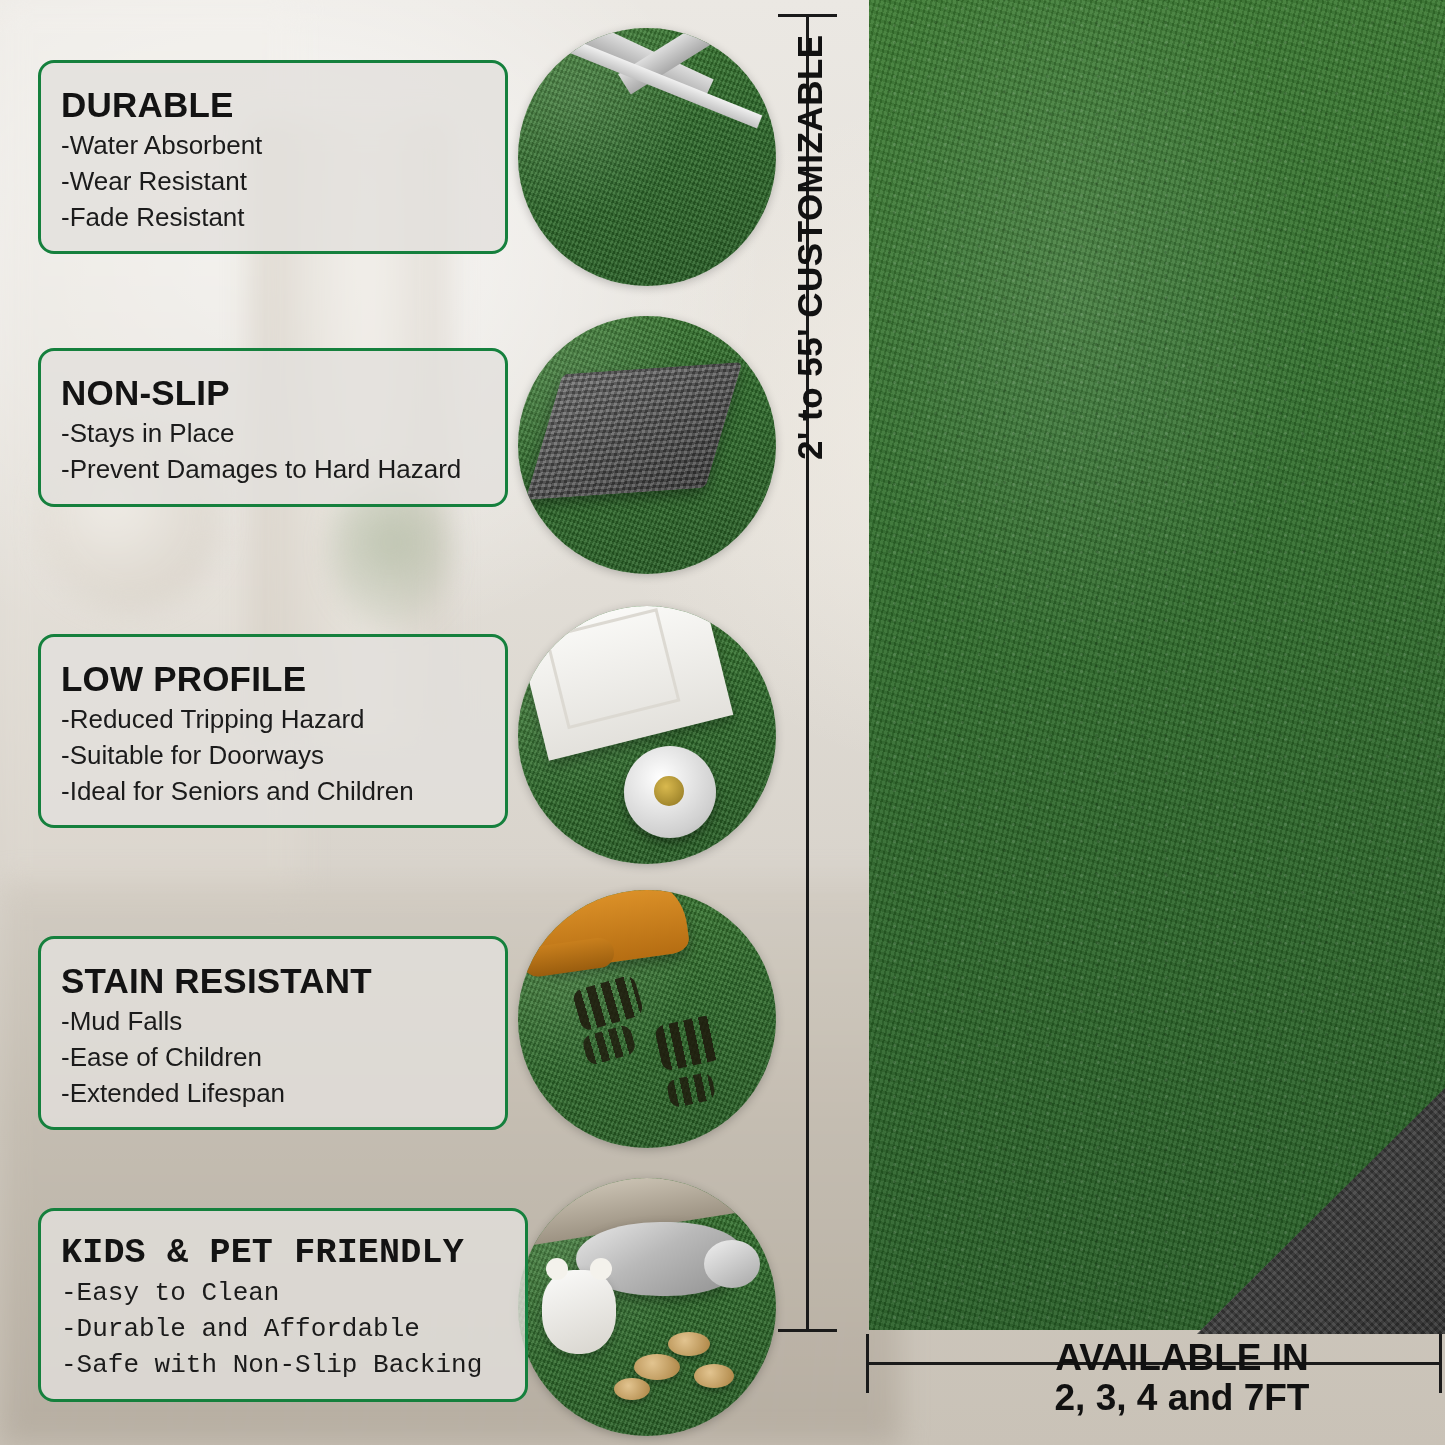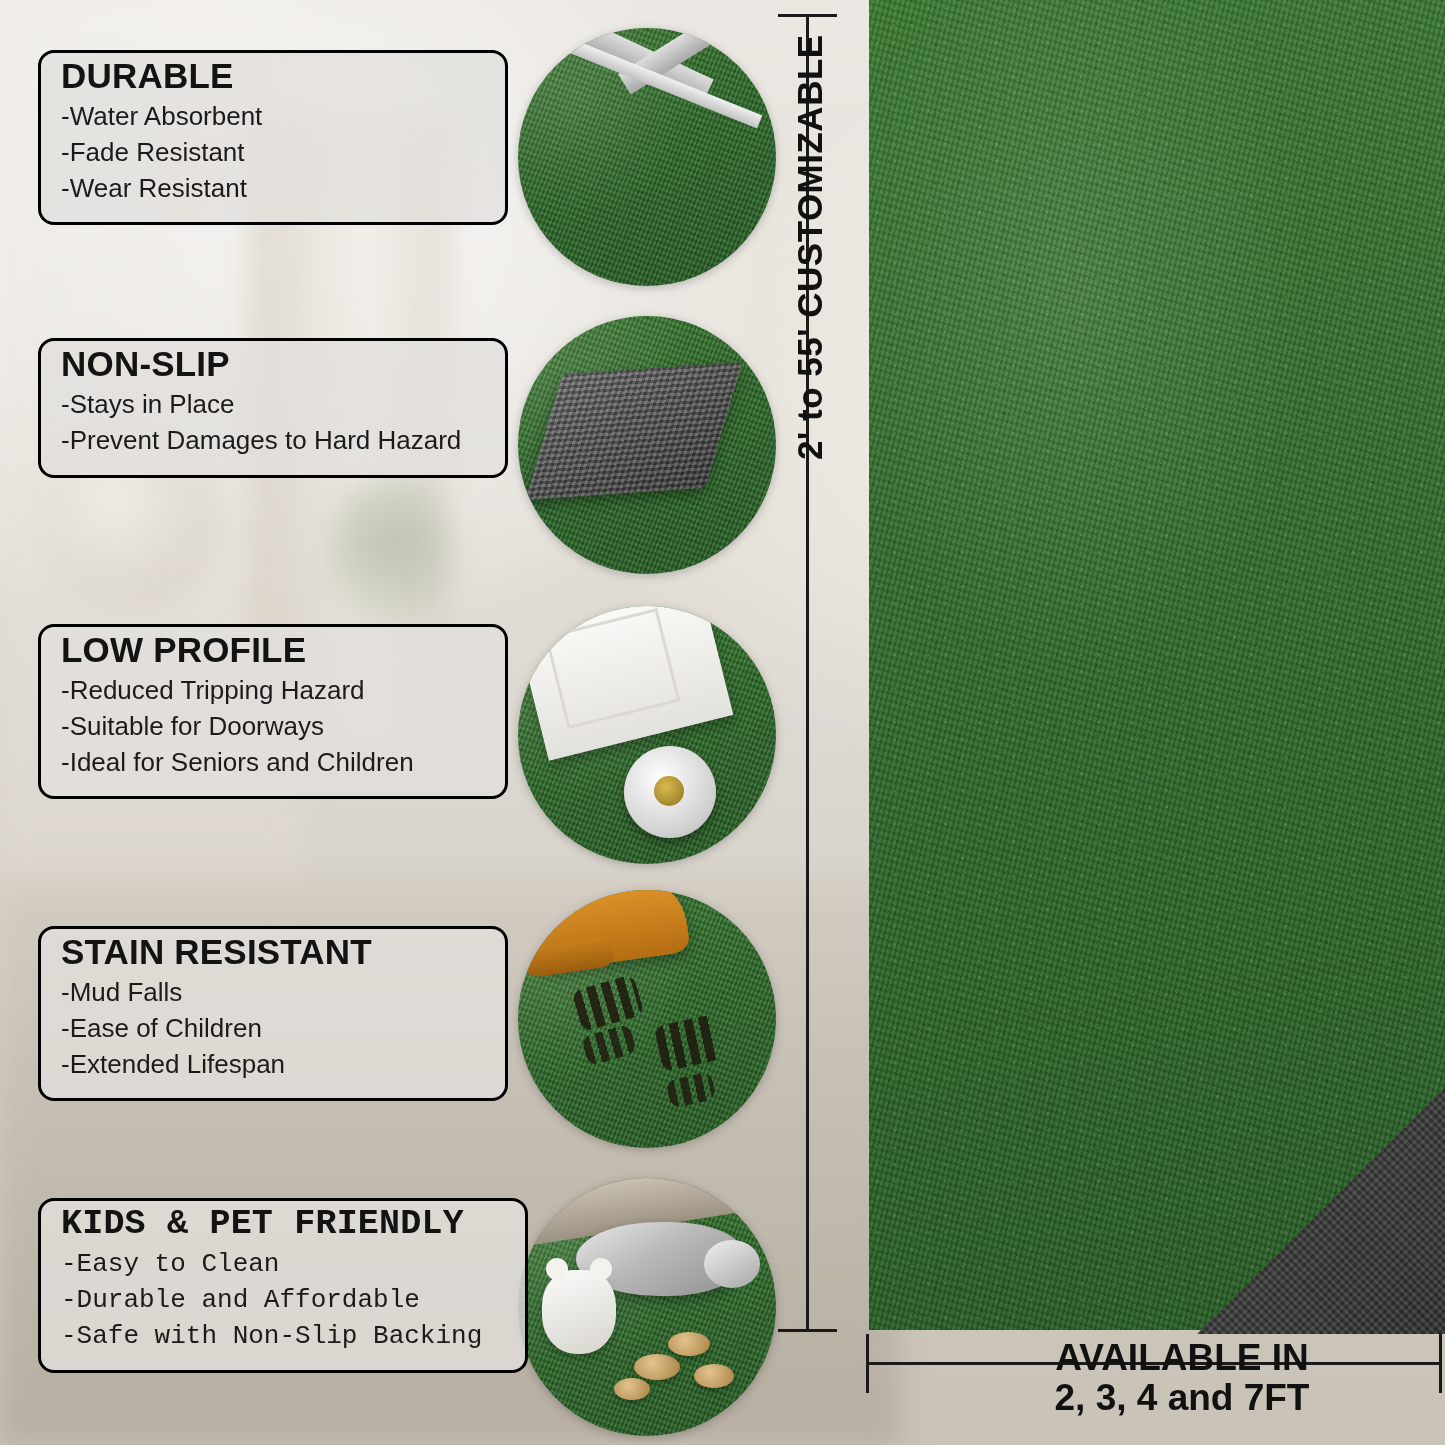--- a/index.html
+++ b/index.html
@@ -65,26 +65,27 @@
   }
 
   
   .feature {
     position: absolute;
     left: 38px;
     width: 640px;
   }
   .callout {
     position: relative;
-    border: 3px solid #000000;
+    border: 3px solid #15803d;
     border-radius: 16px;
     background: rgba(226,224,220,0.80);
-    padding: 5px 20px 16px 20px;
+    padding: 24px 20px 16px 20px;
     width: 470px;
     box-sizing: border-box;
+    margin-top: 10px;
   }
   .callout h2 {
     margin: 0 0 4px 0;
     font-size: 35px;
     font-weight: bold;
     letter-spacing: 0.2px;
     color: #131313;
     line-height: 1.05;
   }
   .callout ul {
@@ -365,22 +366,22 @@
     <div class="photo" style="left: 480px; top: -6px; width: 258px; height: 258px;">
       <div class="turf"></div>
       <div class="p1-bar p1-bar-a"></div>
       <div class="p1-bar p1-bar-b"></div>
       <div class="p1-bar p1-bar-c"></div>
     </div>
     <div class="callout" style="top: 16px;">
       <h2>DURABLE</h2>
       <ul>
         <li>-Water Absorbent</li>
+        <li>-Wear Resistant</li>
         <li>-Fade Resistant</li>
-        <li>-Wear Resistant</li>
       </ul>
     </div>
   </div>
 
   <div class="feature" style="top: 320px;">
     <div class="photo" style="left: 480px; top: -4px; width: 258px; height: 258px;">
       <div class="turf"></div>
       <div class="p2-pad"></div>
     </div>
     <div class="callout" style="top: 18px;">

